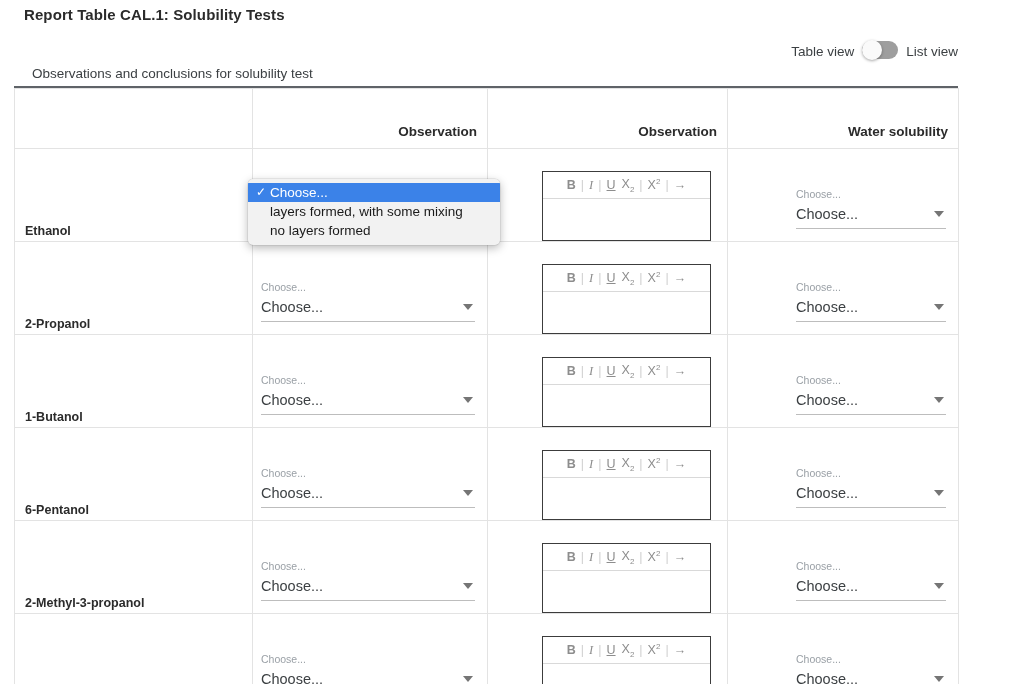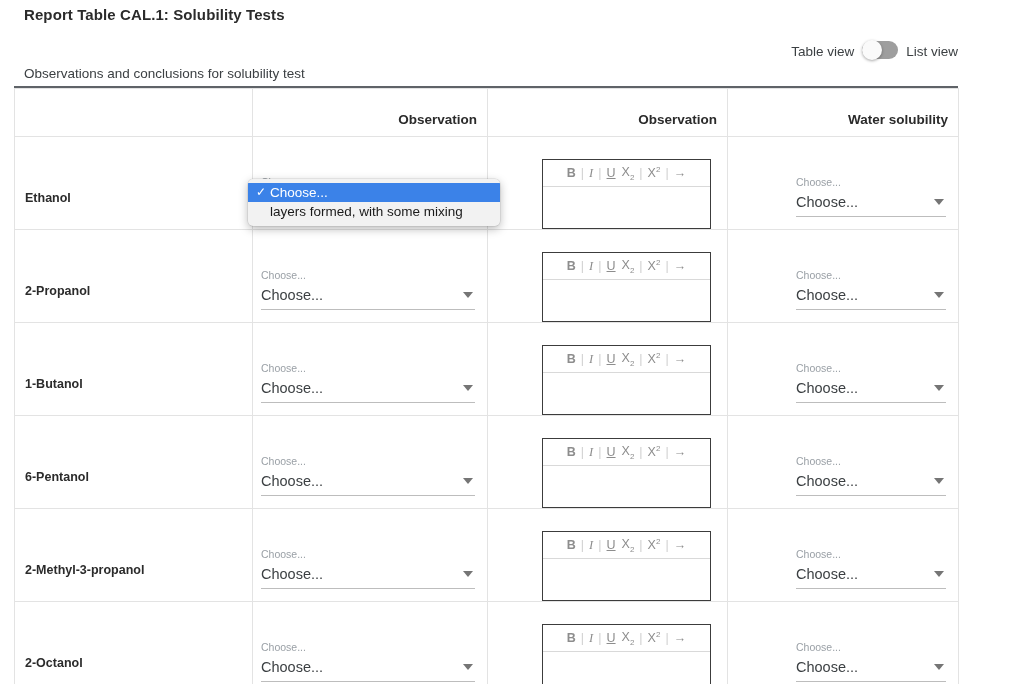--- a/index.html
+++ b/index.html
@@ -55,21 +55,21 @@
     width: 20px;
     height: 20px;
     border-radius: 50%;
     background: #fafafa;
     box-shadow: 0 1px 3px rgba(0,0,0,0.35);
   }
 
   
   .table-caption {
     position: absolute;
-    left: 24px;
+    left: 32px;
     top: 66px;
     font-size: 13.5px;
     color: #3c4043;
   }
 
   
   .table-wrap {
     position: absolute;
     left: 14px;
     top: 86px;
@@ -92,29 +92,29 @@
     padding: 0;
     vertical-align: bottom;
     background: #fff;
   }
   table.report thead th {
     height: 38px;
     text-align: right;
     font-size: 13.5px;
     font-weight: bold;
     color: #2b2b2b;
-    padding: 0 10px 9px 10px;
+    padding: 12px 10px 9px 10px;
     vertical-align: bottom;
   }
   table.report tbody tr { height: 93px; }
   table.report tbody td.rowname {
     font-size: 12.5px;
     font-weight: bold;
     color: #2b2b2b;
-    padding: 0 0 24px 10px;
+    padding: 0 0 3px 10px;
     vertical-align: bottom;
   }
 
   
   .cell-pad-obs { padding: 0 12px 12px 8px; }
   .cell-pad-sol { padding: 0 12px 12px 68px; }
 
   .select-field {
     position: relative;
     border-bottom: 1px solid #bdbdbd;
@@ -501,13 +501,17 @@
 
 <div class="dropdown-popup">
   <div class="dd-item selected">
     <span class="check">✓</span>
     <span>Choose...</span>
   </div>
   <div class="dd-item">
     <span class="check"></span>
     <span>layers formed, with some mixing</span>
   </div>
+  <div class="dd-item">
+    <span class="check"></span>
+    <span>no layers formed</span>
+  </div>
 </div>
 
 </body></html>

